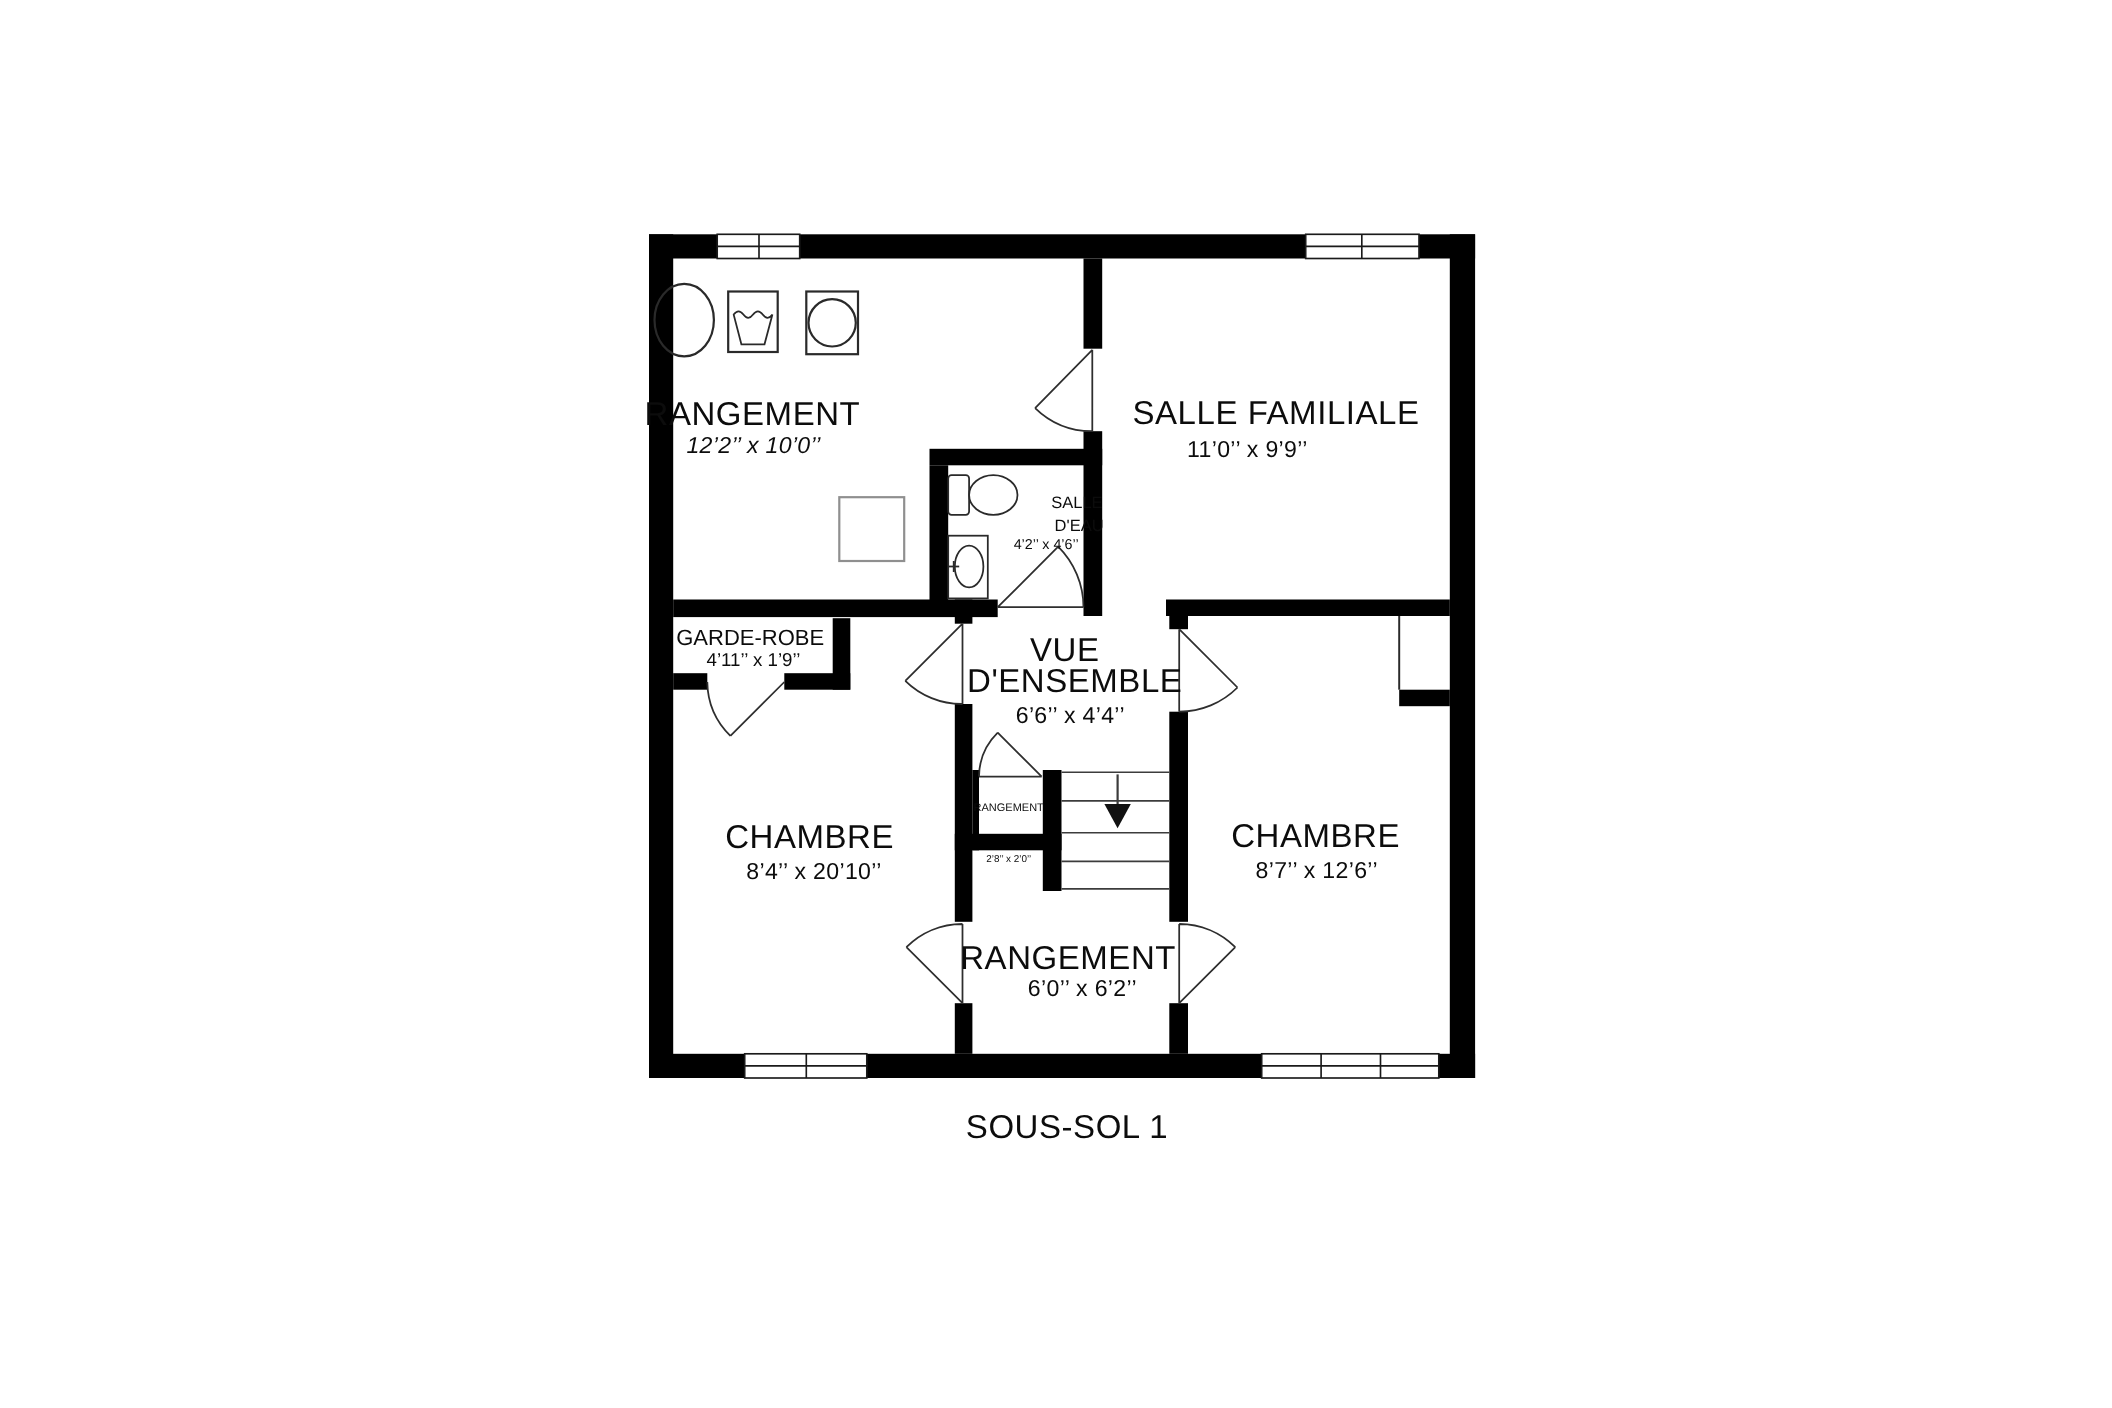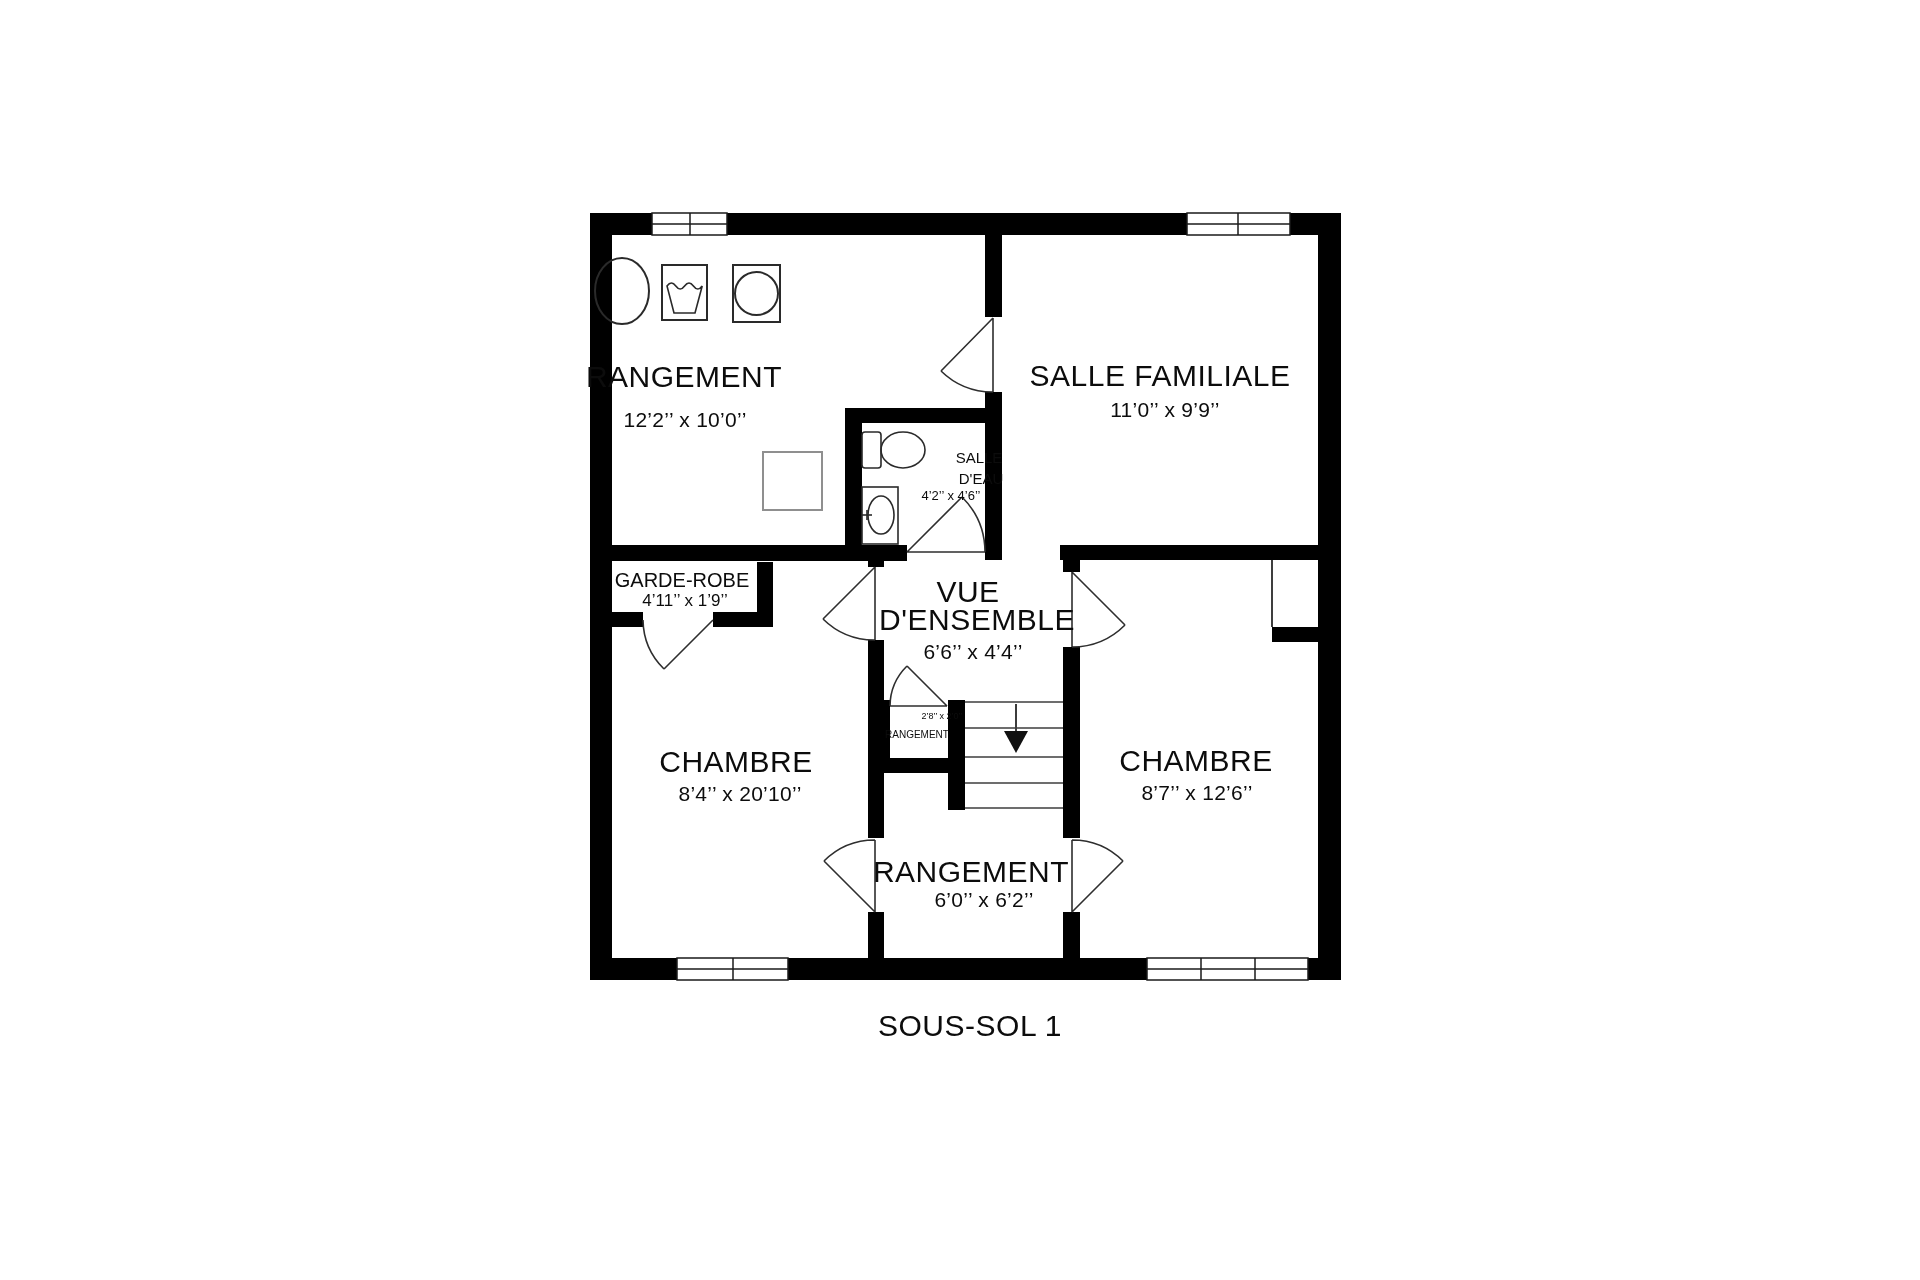--- a/index.html
+++ b/index.html
@@ -149,38 +149,38 @@
         <ellipse cx="881" cy="515" rx="13" ry="19"></ellipse>
         <line x1="862" y1="515" x2="872" y2="515"></line>
         <line x1="867" y1="510" x2="867" y2="520"></line>
       </g>
 
       <line x1="1272" y1="560" x2="1272" y2="627" stroke-width="1.8"></line>
     </g>
   </svg>
 
   <div class="lbl t-room" style="left:684px;top:377px;">RANGEMENT</div>
-  <div class="lbl t-dims" style="left:685px;top:419px;">12’2’’ x 10’0’’</div>
+  <div class="lbl t-dims" style="left:685px;top:405px;font-style:italic;">12’2’’ x 10’0’’</div>
 
   <div class="lbl t-room" style="left:1160px;top:376px;">SALLE FAMILIALE</div>
-  <div class="lbl t-dims" style="left:1165px;top:409px;text-align:right;">11’0’’ x 9’9’’</div>
+  <div class="lbl t-dims" style="left:1134px;top:409px;text-align:right;">11’0’’ x 9’9’’</div>
 
   <div class="lbl t-se" style="left:949px;top:457px;">SALLE</div>
   <div class="lbl t-se" style="left:951px;top:478px;">D'EAU</div>
   <div class="lbl t-sed" style="left:951px;top:495px;text-align:right;">4’2’’ x 4’6’’</div>
 
   <div class="lbl t-gr" style="left:682px;top:580px;text-align:right;">GARDE-ROBE</div>
   <div class="lbl t-grd" style="left:685px;top:600px;">4’11’’ x 1’9’’</div>
 
   <div class="lbl t-room" style="left:968px;top:592px;">VUE</div>
   <div class="lbl t-room" style="left:977px;top:620px;">D'ENSEMBLE</div>
   <div class="lbl t-dims" style="left:973px;top:651px;">6’6’’ x 4’4’’</div>
 
   <div class="lbl t-tiny" style="left:917px;top:735px;">RANGEMENT</div>
-  <div class="lbl t-tinyd" style="left:917px;top:716px;margin-left:25px;">2’8’’ x 2’0’’</div>
+  <div class="lbl t-tinyd" style="left:917px;top:781px;">2’8’’ x 2’0’’</div>
 
   <div class="lbl t-room" style="left:736px;top:762px;">CHAMBRE</div>
   <div class="lbl t-dims" style="left:740px;top:793px;">8’4’’ x 20’10’’</div>
 
   <div class="lbl t-room" style="left:1196px;top:761px;">CHAMBRE</div>
   <div class="lbl t-dims" style="left:1197px;top:792px;">8’7’’ x 12’6’’</div>
 
   <div class="lbl t-room" style="left:971px;top:872px;">RANGEMENT</div>
   <div class="lbl t-dims" style="left:972px;top:899px;margin-left:12px;">6’0’’ x 6’2’’</div>
 

